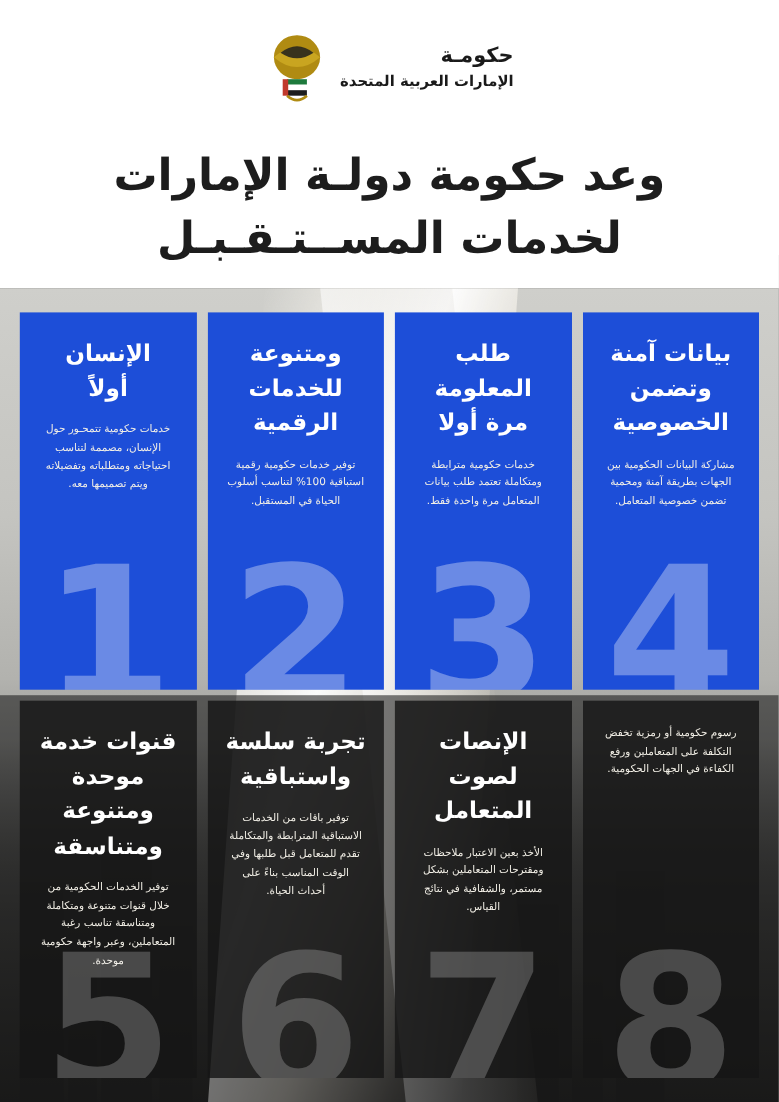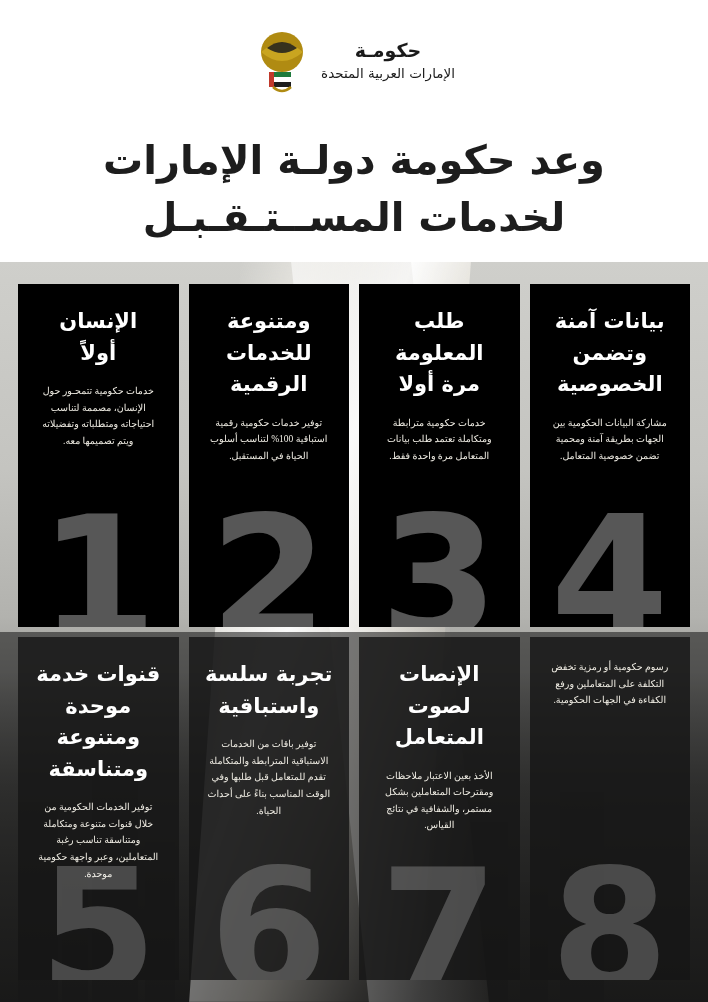--- a/index.html
+++ b/index.html
@@ -22,32 +22,32 @@
   }
   .logo-row {
     display:flex;
     flex-direction:row-reverse;
     align-items:center;
     justify-content:center;
     gap:10px;
     height:70px;
   }
   .logo-text {
-    text-align:center;
+    text-align:right;
     line-height:1.25;
   }
   .logo-text .l1 {
     font-size:19px;
     font-weight:bold;
     color:#1a1a1a;
     letter-spacing:1px;
   }
   .logo-text .l2 {
     font-size:13.5px;
-    font-weight:normal;
+    font-weight:bold;
     color:#1a1a1a;
   }
   .emblem {
     width:58px; height:66px;
     position:relative;
     display:flex;
     align-items:center;
     justify-content:center;
   }
   .emblem svg { width:58px; height:66px; }
@@ -126,37 +126,36 @@
     padding:22px 18px;
     gap:10px;
   }
   .card {
     position:relative;
     overflow:hidden;
     padding:22px 14px 0 14px;
     text-align:center;
     color:#ffffff;
   }
-  .card.gold { background:#000000; }
+  .card.gold { background:#1d4ed8; }
   .card.dark { background:rgba(22,22,22,.82); }
 
   .card h3 {
     font-size:21px;
     font-weight:bold;
     line-height:1.5;
     margin-bottom:14px;
     letter-spacing:0px;
   }
   .card p {
     font-size:9.5px;
     line-height:1.75;
     color:#f2efe6;
     padding:0 4px;
     font-weight:normal;
-    font-family:Liberation Serif, serif;
   }
   .card .num {
     position:absolute;
     bottom:-36px;
     left:0; right:0;
     text-align:center;
     font-size:170px;
     font-weight:bold;
     line-height:1;
     color:rgba(255,255,255,.30);

